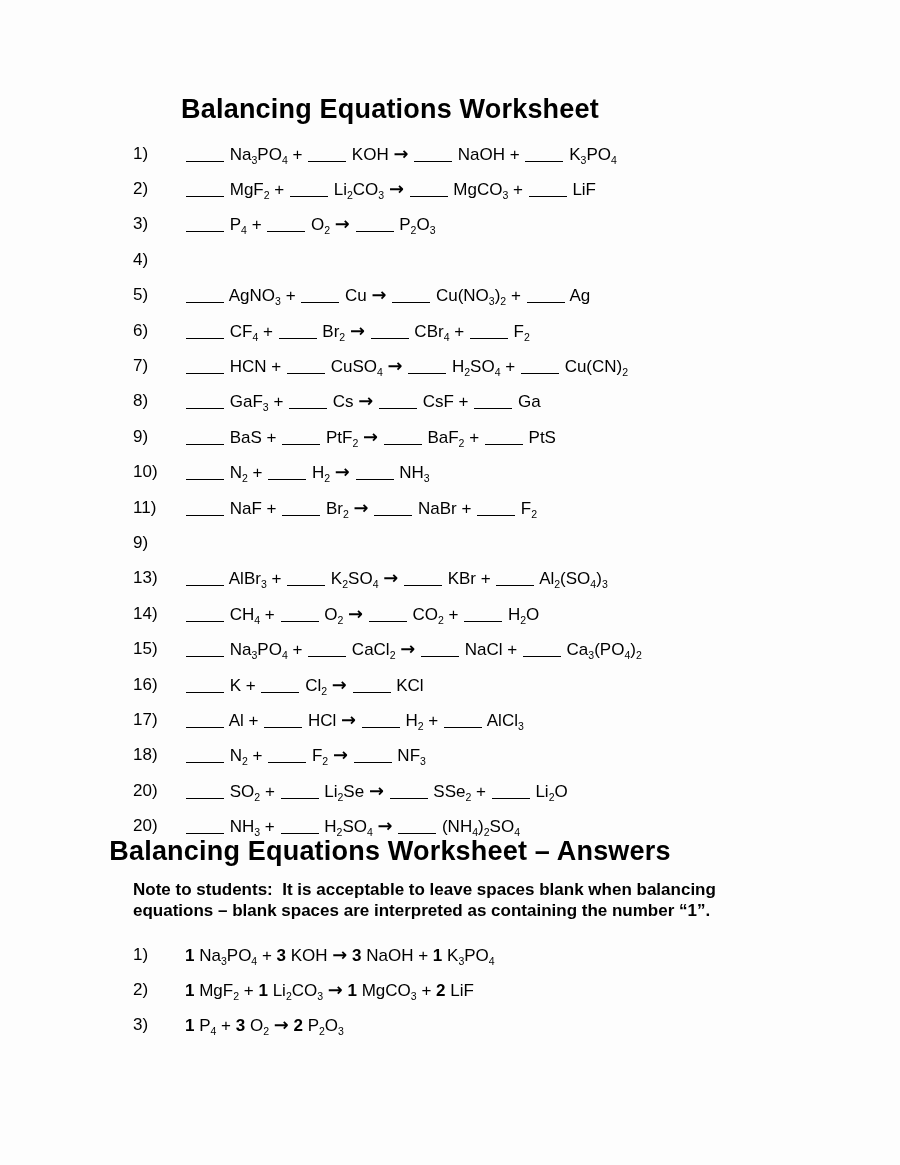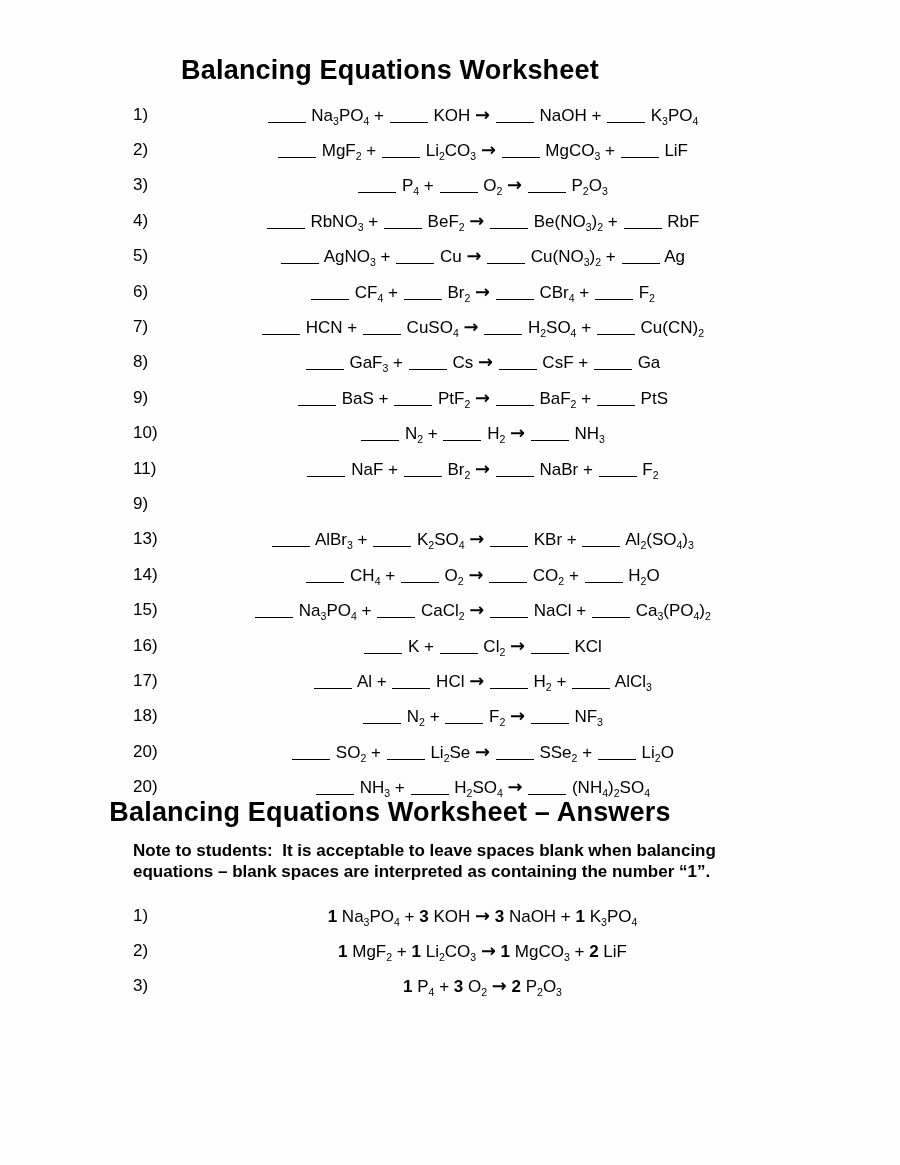--- a/index.html
+++ b/index.html
@@ -9,21 +9,21 @@
   body {
     width: 900px;
     height: 1165px;
     background: #fdfdfd;
     color: #000;
     font-family: "Liberation Sans", "DejaVu Sans", sans-serif;
     font-size: 17px;
     overflow: hidden;
   }
   .page {
-    padding-top: 55px;
+    padding-top: 94px;
     width: 780px;
   }
   .title {
     font-size: 27px;
     font-weight: bold;
     text-align: center;
     margin: 0;
     line-height: 30px;
     letter-spacing: 0.2px;
   }
@@ -36,21 +36,20 @@
     height: 35.4px;
     padding-left: 133px;
   }
   .eq-num {
     width: 52px;
     flex: none;
   }
   .eq-body {
     flex: 1;
     white-space: nowrap;
-    text-align: center;
   }
   .eq-body sub {
     font-size: 0.62em;
     line-height: 0;
   }
   .blank {
     display: inline-block;
     width: 38px;
     height: 0;
     border-bottom: 1.7px solid #000;
@@ -95,21 +94,20 @@
       <div class="eq-row">
         <span class="eq-num">2)</span>
         <span class="eq-body"><span class="blank"></span> MgF<sub>2</sub> + <span class="blank"></span> Li<sub>2</sub>CO<sub>3</sub> <span class="arrow">→</span> <span class="blank"></span> MgCO<sub>3</sub> + <span class="blank"></span> LiF</span>
       </div>
       <div class="eq-row">
         <span class="eq-num">3)</span>
         <span class="eq-body"><span class="blank"></span> P<sub>4</sub> + <span class="blank"></span> O<sub>2</sub> <span class="arrow">→</span> <span class="blank"></span> P<sub>2</sub>O<sub>3</sub></span>
       </div>
       <div class="eq-row">
         <span class="eq-num">4)</span>
-        <span class="eq-body"><span class="blank"></span> RbNO<sub>3</sub> + <span class="blank"></span> BeF<sub>2</sub> <span class="arrow">→</span> <span class="blank"></span> Be(NO<sub>3</sub>)<sub>2</sub> + <span class="blank"></span> RbF</span>
       </div>
       <div class="eq-row">
         <span class="eq-num">5)</span>
         <span class="eq-body"><span class="blank"></span> AgNO<sub>3</sub> + <span class="blank"></span> Cu <span class="arrow">→</span> <span class="blank"></span> Cu(NO<sub>3</sub>)<sub>2</sub> + <span class="blank"></span> Ag</span>
       </div>
       <div class="eq-row">
         <span class="eq-num">6)</span>
         <span class="eq-body"><span class="blank"></span> CF<sub>4</sub> + <span class="blank"></span> Br<sub>2</sub> <span class="arrow">→</span> <span class="blank"></span> CBr<sub>4</sub> + <span class="blank"></span> F<sub>2</sub></span>
       </div>
       <div class="eq-row">

